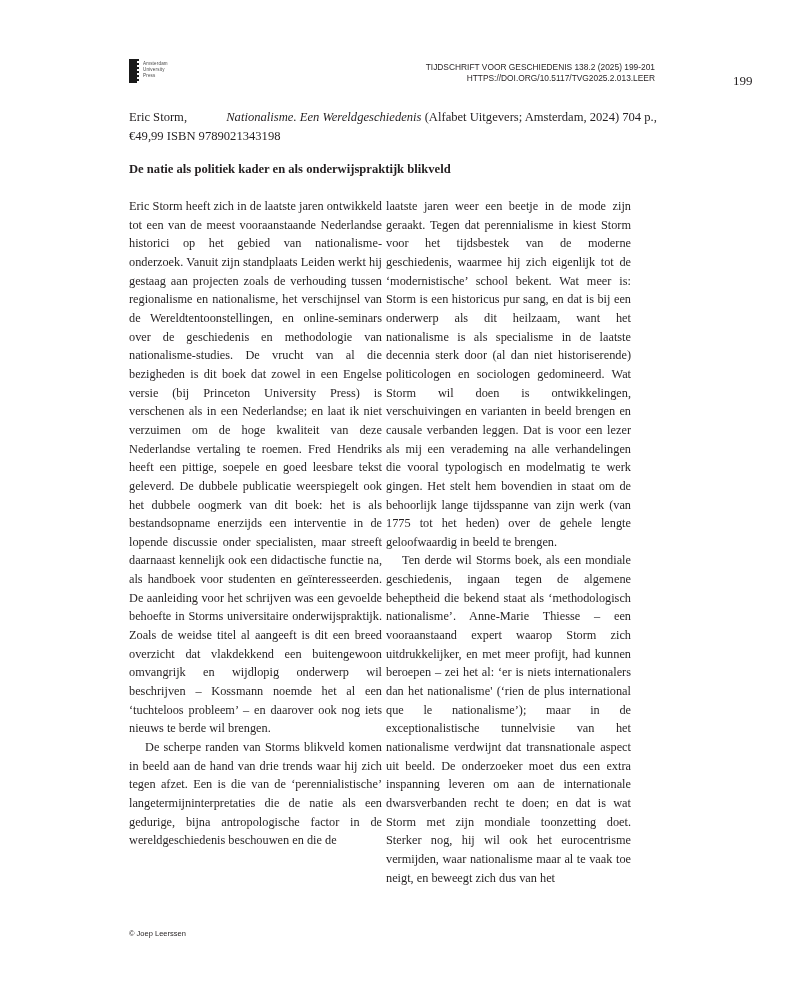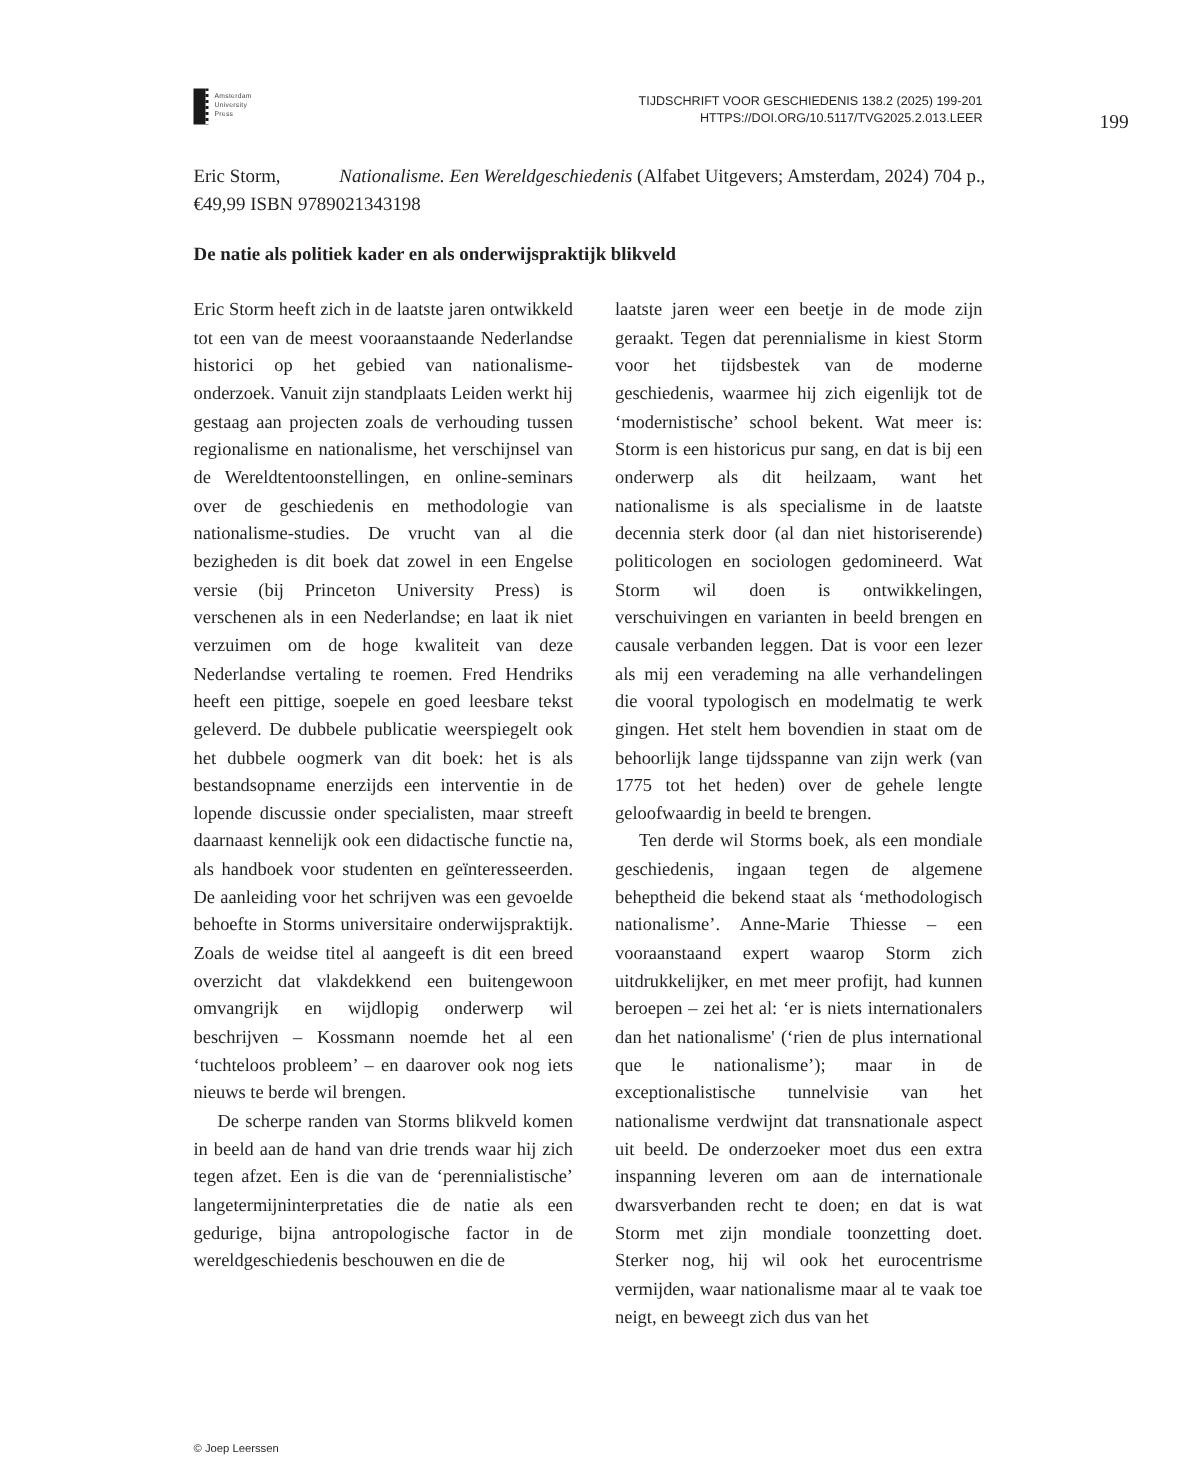--- a/index.html
+++ b/index.html
@@ -34,26 +34,26 @@
   }
   .citation i { font-style: italic; margin-left: 36px; }
   .heading {
     position: absolute; left: 129px; top: 162px; font-size: 12.6px; font-weight: bold;
   }
   .col {
     position: absolute; top: 197px; width: 253px;
     font-size: 12.3px; line-height: 18.65px; text-align: justify;
   }
   .col.left { left: 129px; }
-  .col.right { left: 410px; width: 245px; }
+  .col.right { left: 386px; width: 245px; }
   .col p { margin: 0; }
   .col p.indent { text-indent: 16px; }
   .footer {
     position: absolute; left: 129px; top: 928px;
-    font-family: "Liberation Sans", sans-serif; font-size: 7.5px; line-height: 11px; color: #231f20; margin-top: 32px;
+    font-family: "Liberation Sans", sans-serif; font-size: 7.5px; line-height: 11px; color: #231f20;
   }
 </style>
 </head>
 <body>
 
 <div class="logo">
   <div class="logo-bar"></div>
   <div class="logo-text">
     <div>Amsterdam</div>
     <div>University</div>

